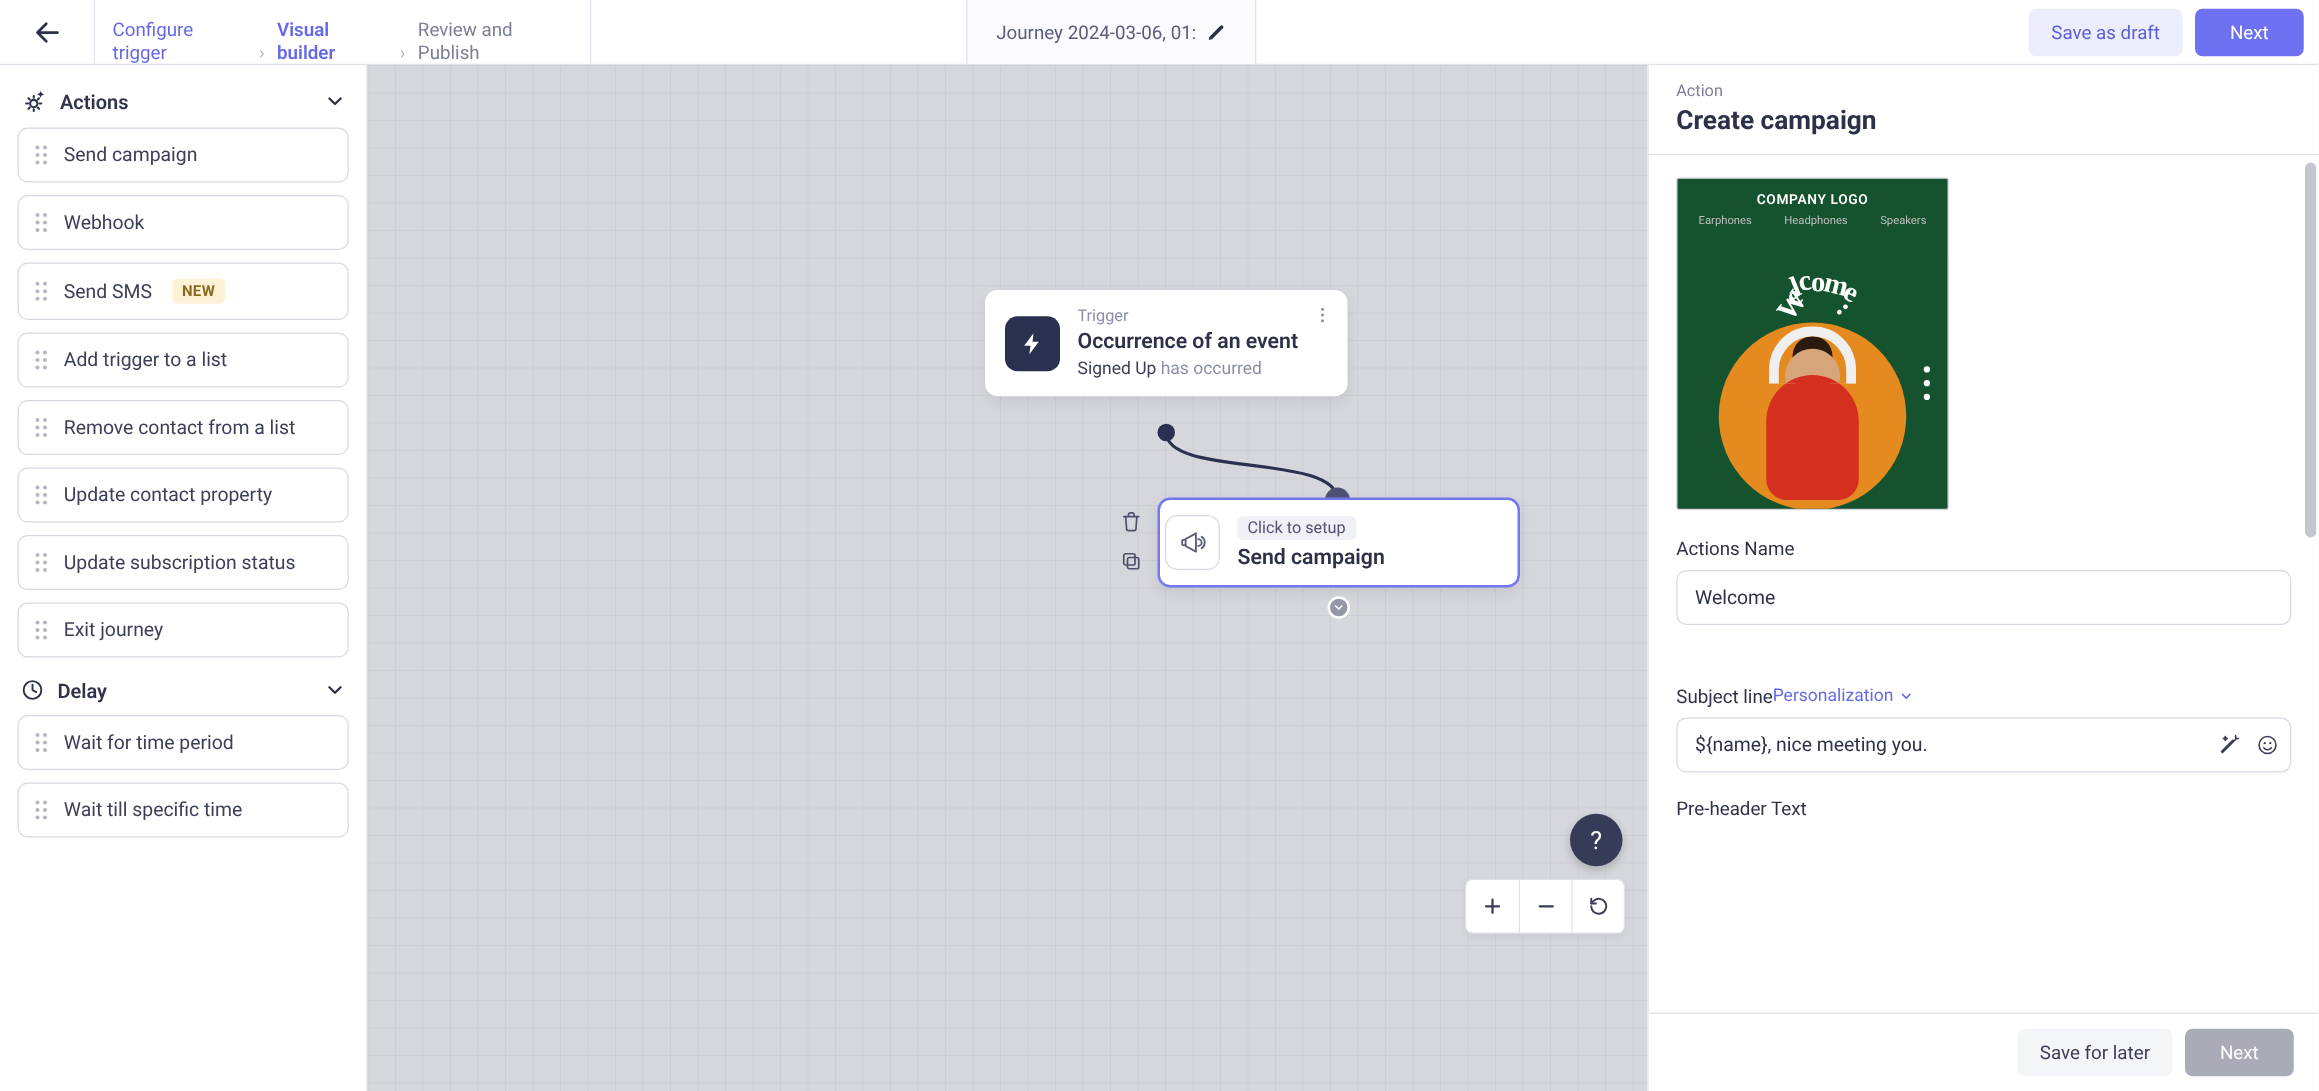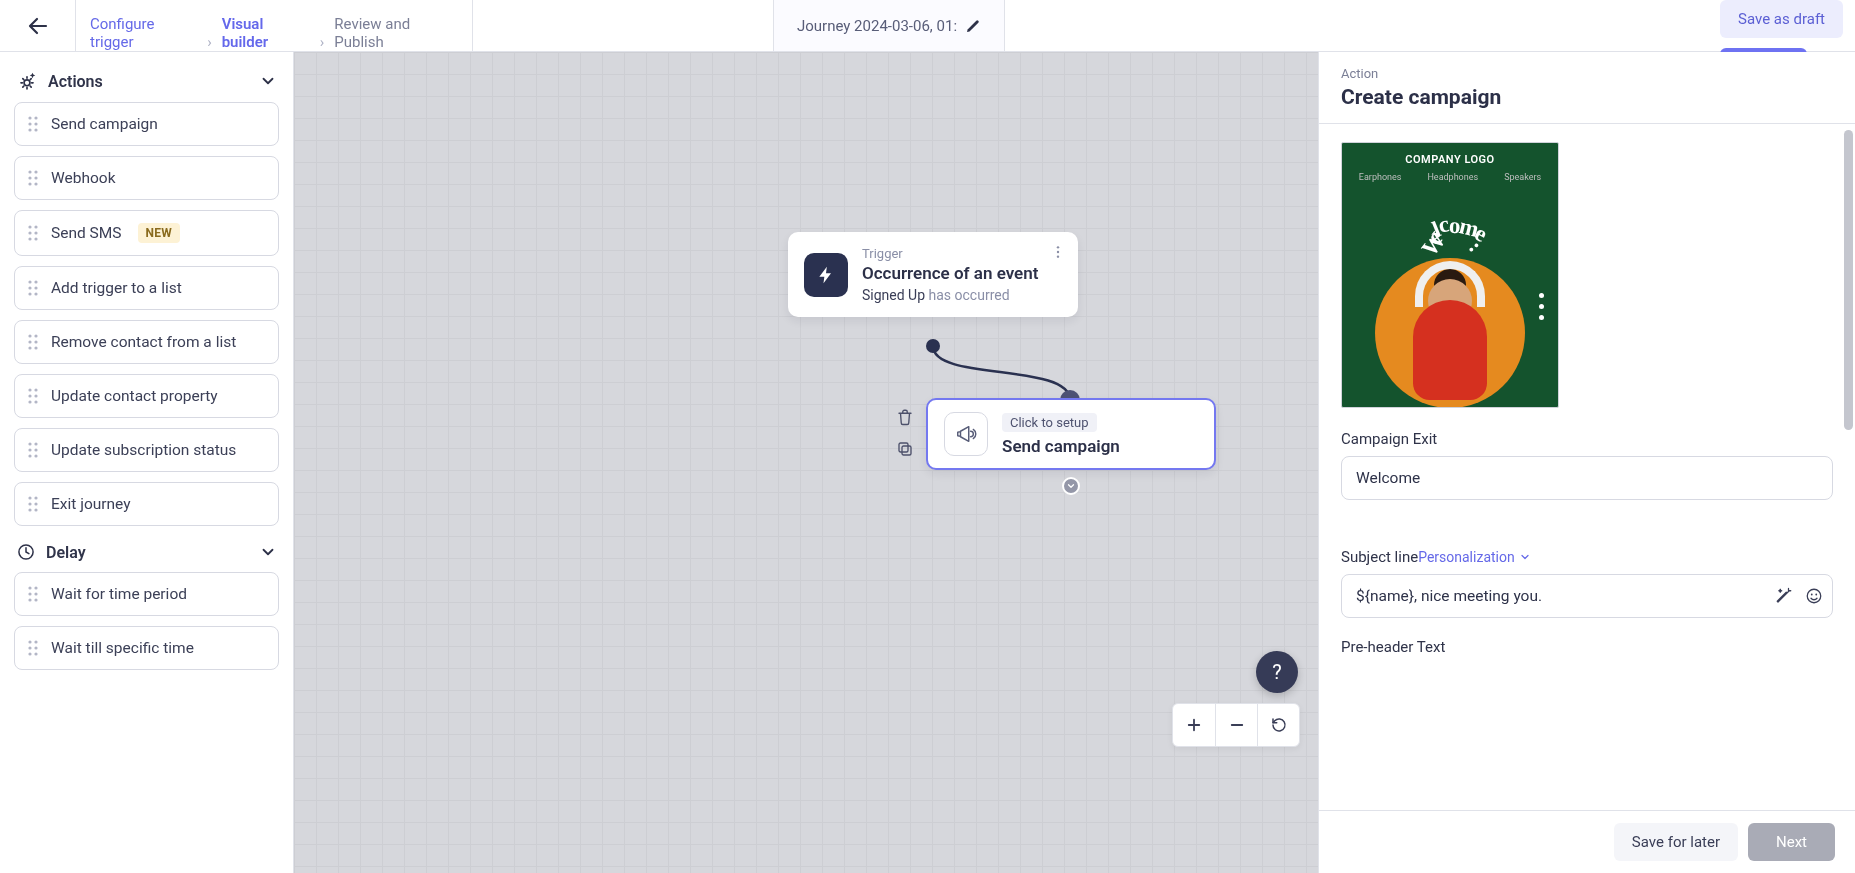--- a/index.html
+++ b/index.html
@@ -58,21 +58,21 @@
     flex:0 0 232px;
     display:flex;align-items:center;justify-content:center;gap:8px;
     background:#fbfbff;
     border-left:1px solid var(--border);
     border-right:1px solid var(--border);
     color:#585d78;
     font-size:15px;
     cursor:pointer;
   }
   .flexspace{flex:1;}
-  .topbtns{display:flex;align-items:flex-start;gap:10px;padding-right:12px;flex-direction:column;}
+  .topbtns{display:flex;align-items:center;gap:10px;padding-right:12px;}
   .btn{
     border:none;border-radius:6px;padding:10px 18px;font-size:15px;cursor:pointer;
     font-family:inherit;
   }
   .btn-soft{background:var(--softbtn);color:var(--softtxt);}
   .btn-primary{background:var(--primary);color:#fff;padding:10px 28px;}
   .btn-primary.disabled{background:#a9abb6;cursor:not-allowed;}
   .btn-ghost{background:#f4f5f9;color:#3a3e57;}
 
   
@@ -113,21 +113,21 @@
       linear-gradient(#cdced3 1px,transparent 1px),
       linear-gradient(90deg,#cdced3 1px,transparent 1px);
     background-size:22px 22px;
   }
   .node{
     position:absolute;background:#fff;border-radius:10px;
     box-shadow:0 4px 10px rgba(23,25,45,.08);
     padding:14px 16px;display:flex;align-items:center;gap:14px;
   }
   .node.trigger{left:494px;top:180px;width:290px;}
-  .node.action{left:632px;top:346px;width:290px;border:2px solid var(--selected);padding:12px 16px;}
+  .node.action{left:632px;top:346px;width:290px;border:2px solid var(--selected);padding:12px 4px;}
   .node .square{
     width:44px;height:44px;border-radius:10px;
     display:flex;align-items:center;justify-content:center;flex:0 0 auto;
   }
   .square.dark{background:var(--darknode);color:#fff;}
   .square.light{background:#fff;border:1px solid var(--border2);color:#585d78;}
   .node .lbl-top{font-size:13px;color:var(--muted);}
   .node .lbl-title{font-size:17px;font-weight:600;color:#2c3048;margin-top:2px;}
   .node .lbl-sub{font-size:14px;color:#3a3e57;margin-top:4px;}
   .node .lbl-sub .muted{color:var(--muted);}
@@ -568,21 +568,21 @@
         <div class="circle"></div>
         <div class="headphones"></div>
         <div class="dots">
             <i></i>
             <i></i>
             <i></i>
           </div>
       </div>
 
       <div class="field">
-        <div class="flabel">Campaign Exit</div>
+        <div class="flabel">Actions Name</div>
         <input class="input" value="Welcome" style="">
       </div>
 
       <div class="field">
         <div class="row-between" style="margin-bottom:8px;">
           <div class="flabel" style="margin-bottom:0">Subject line</div>
           <span class="pers">
             <span>Personalization</span>
             <svg width="12" height="12" viewBox="0 0 24 24">
                 <path d="M6 9l6 6 6-6" fill="none" stroke="#6569e8" stroke-width="2.4" stroke-linecap="round" stroke-linejoin="round"></path>

